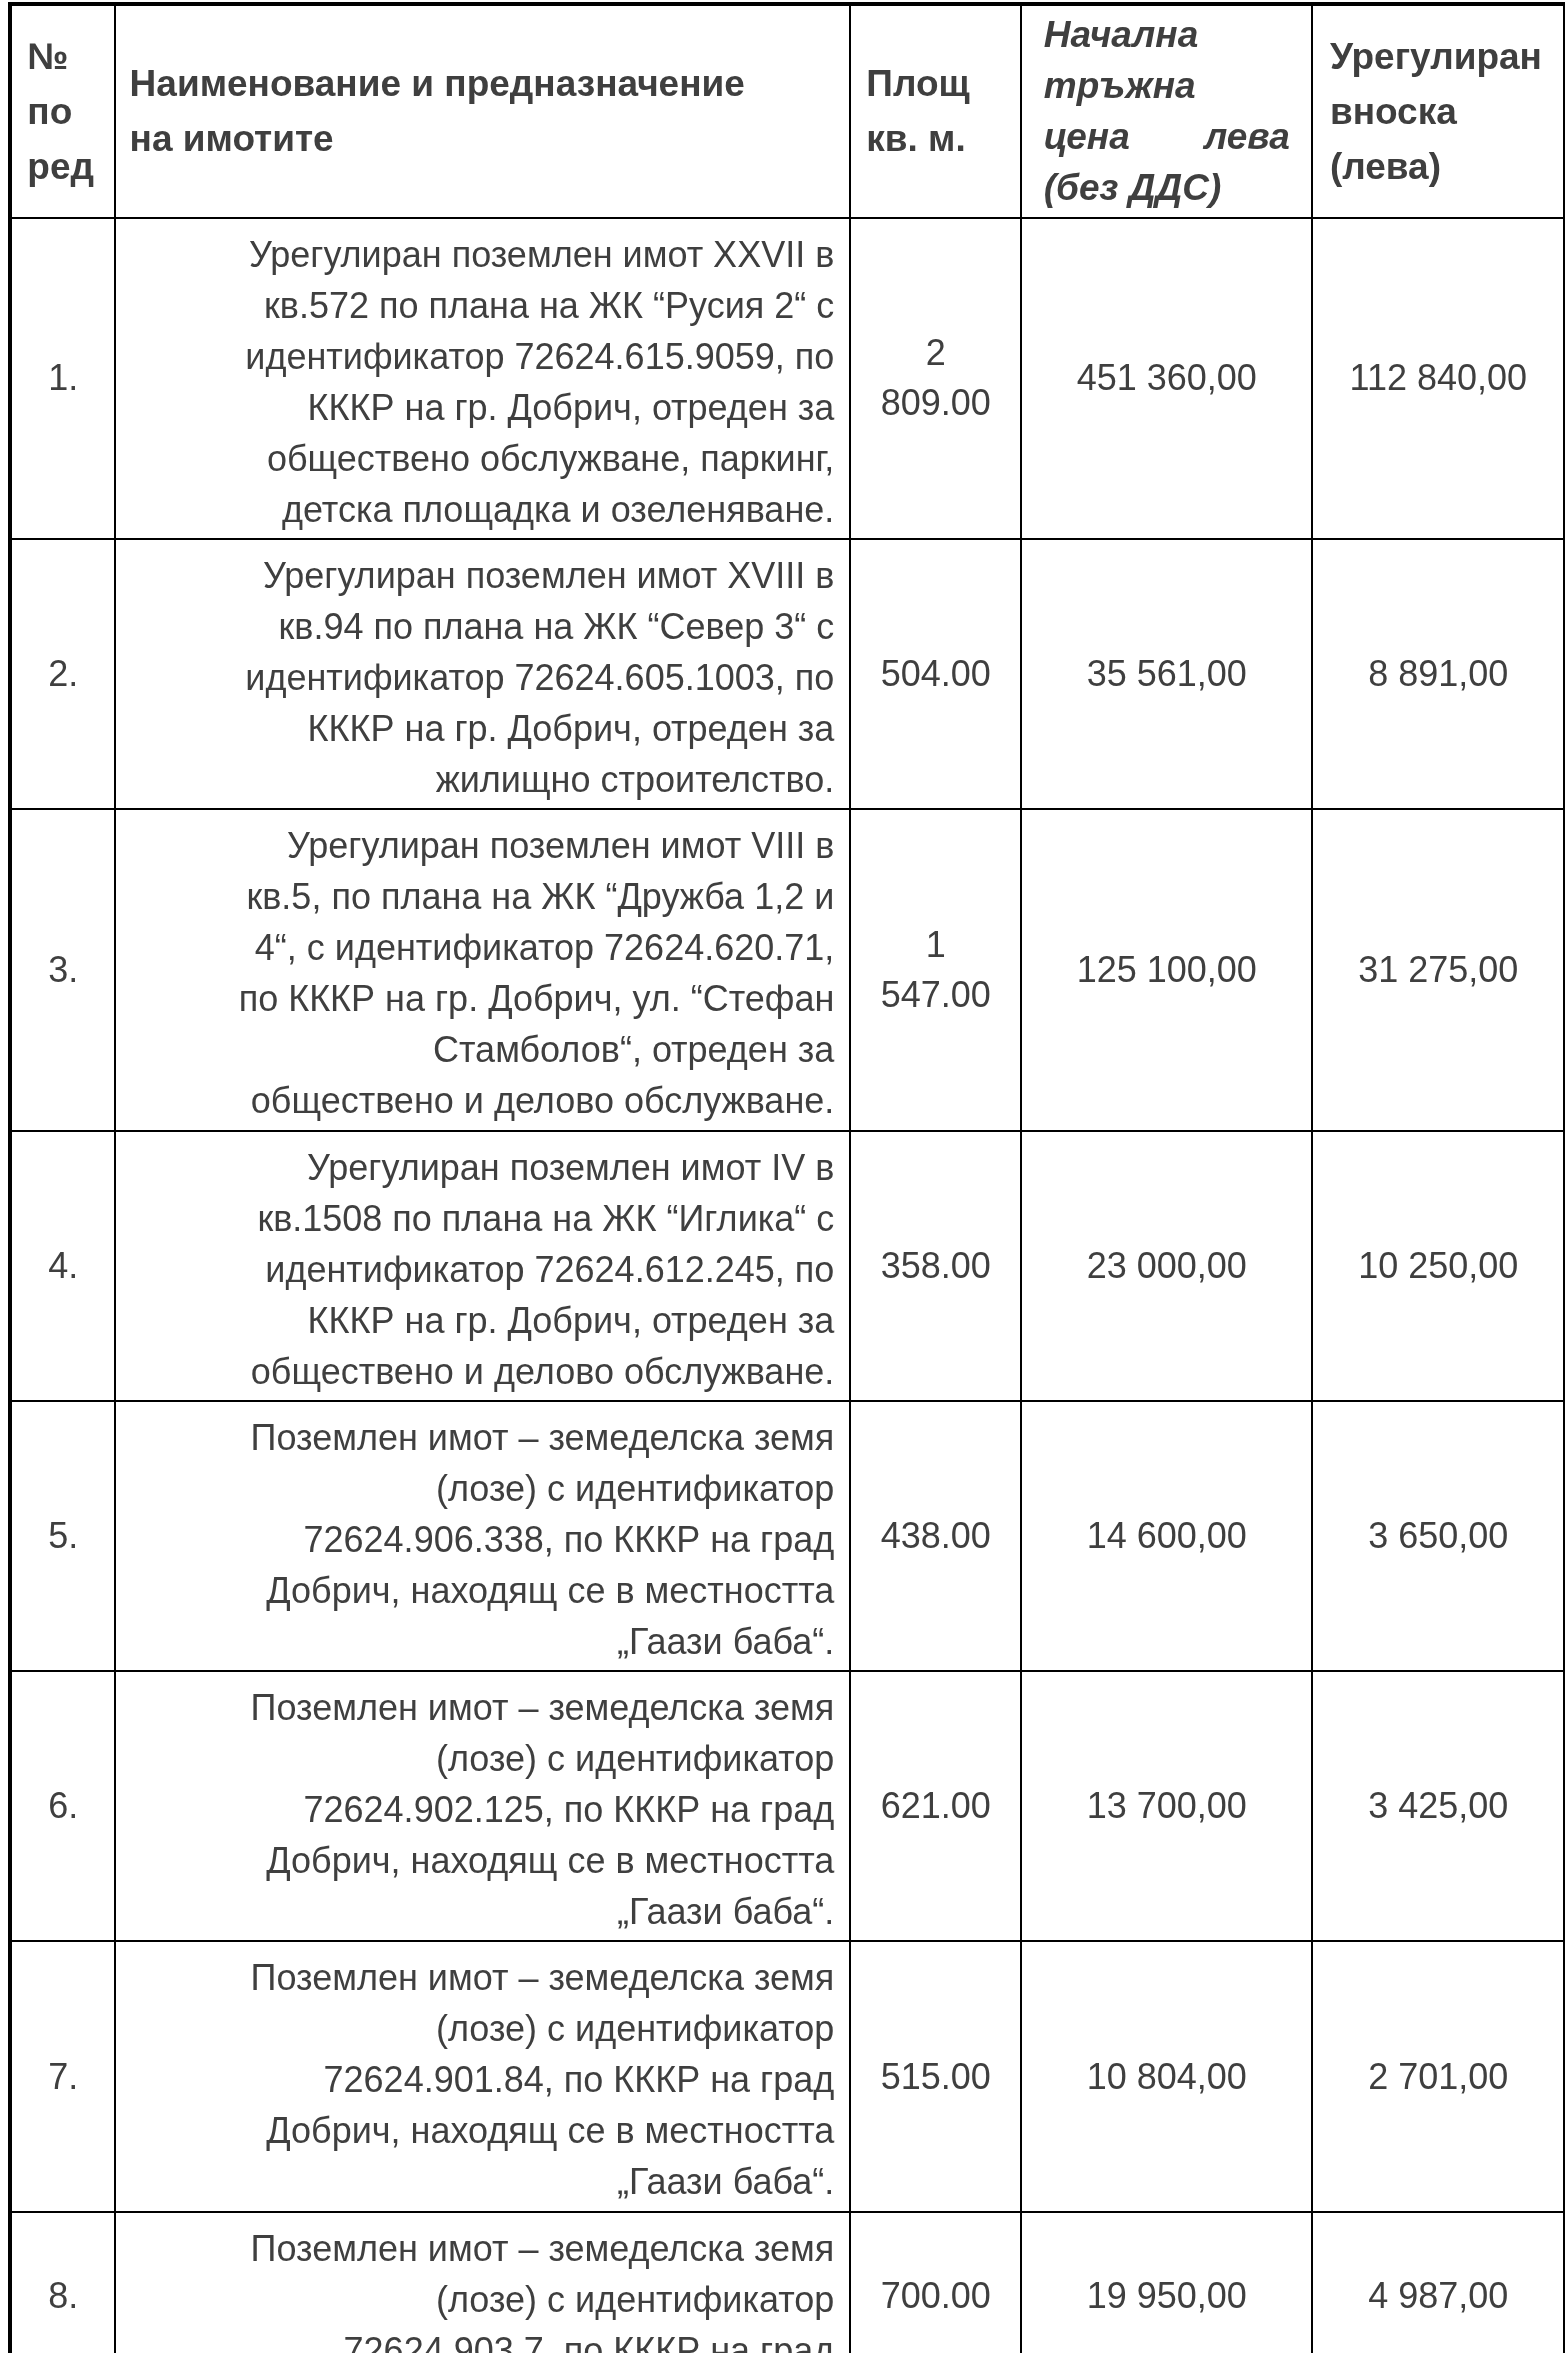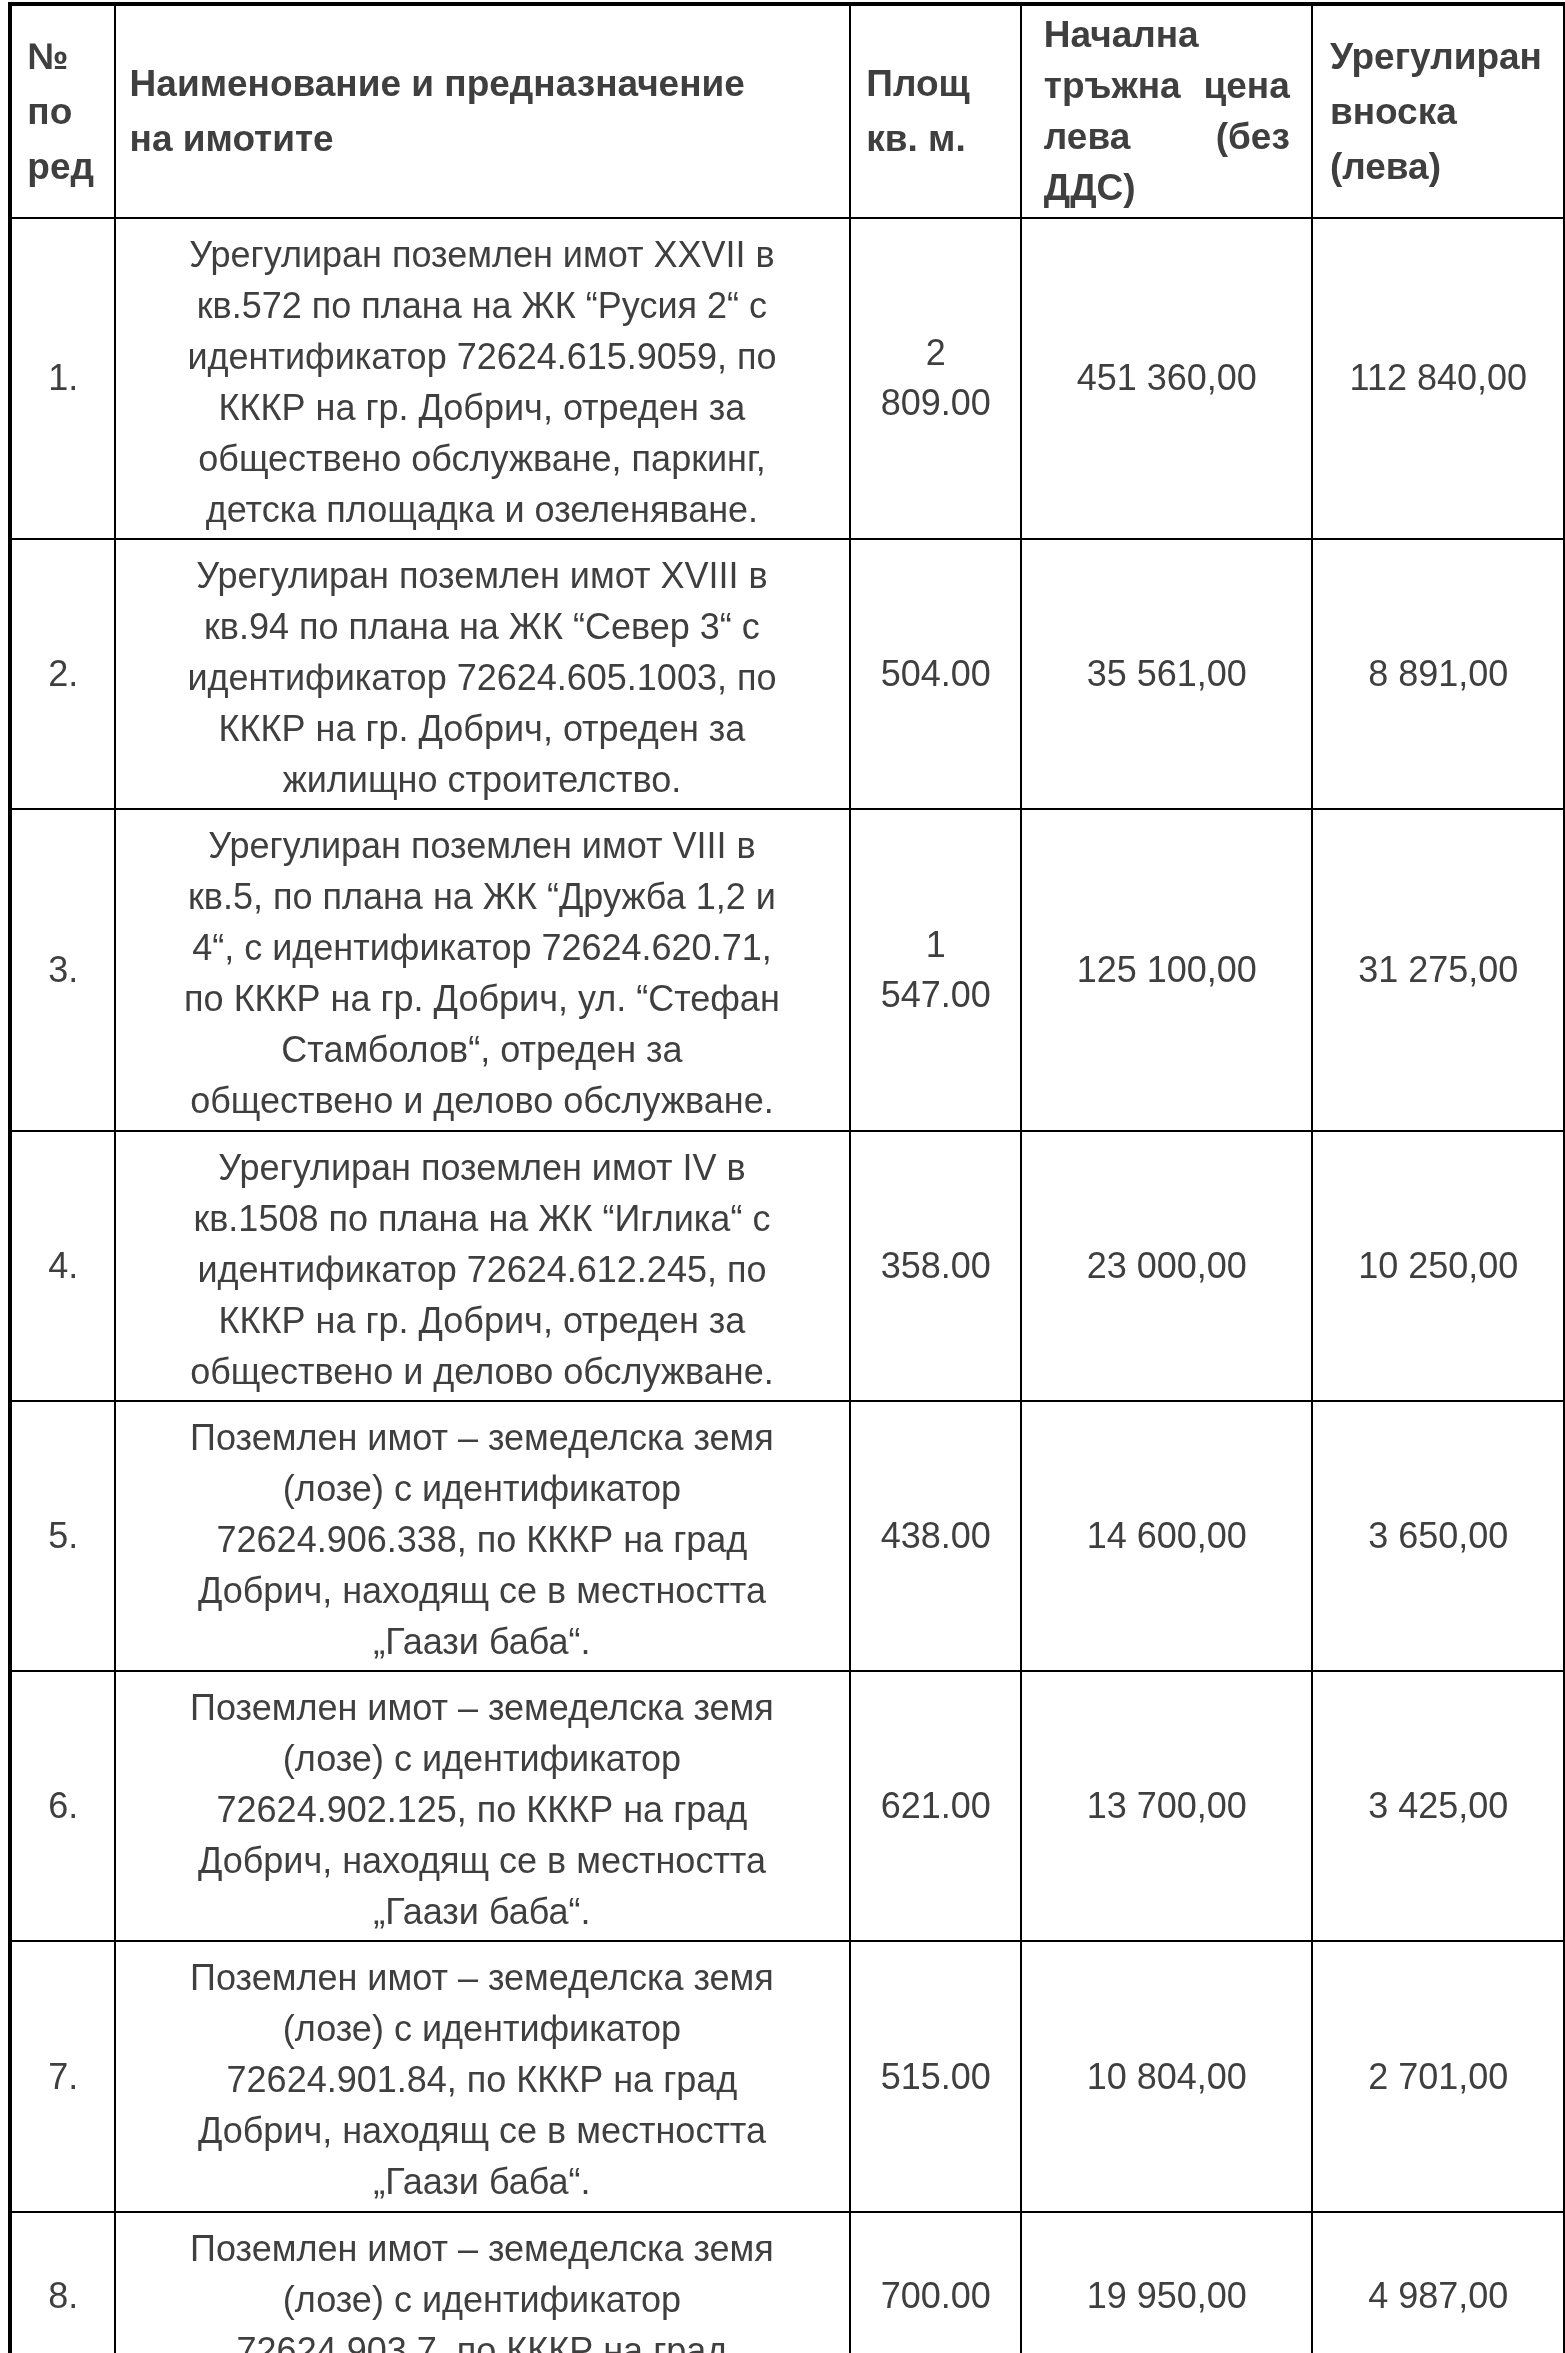--- a/index.html
+++ b/index.html
@@ -36,41 +36,41 @@
     font-weight:bold;
     font-size:37px;
     line-height:51px;
     text-align:left;
     vertical-align:middle;
     color:#3f3f3f;
   }
   th.h-num{padding:0 6.6px 0 15px;white-space:pre-line;line-height:55px;}
   th.h-name{padding:0 11.6px 0 13.3px;white-space:pre-line;line-height:55px;}
   th.h-area{padding:0 13px 0 15px;white-space:pre-line;line-height:55px;}
-  th.h-price{padding:0 21.5px;text-align:justify;}
+  th.h-price{padding:0 21.5px;text-align:justify;font-style:italic;}
   th.h-deposit{padding:0 11.6px 0 16.6px;white-space:pre-line;line-height:55px;}
   
   tr.r1{height:321px;}
   tr.r2{height:265px;}
   tr.r3{height:318px;}
   tr.r4{height:267px;}
   tr.r5{height:265px;}
   tr.r6{height:265px;}
   tr.r7{height:265px;}
   tr.r8{height:166px;}
   td.c-num{
     text-align:center;vertical-align:middle;
     font-size:36px;
   }
   td.c-name{
     vertical-align:top;
     padding:10px 15px 3.3px 13.3px;
     font-size:36px;line-height:51px;
     white-space:pre-line;
-    text-align:center;
+    text-align:right;
   }
   td.c-area{
     text-align:center;vertical-align:middle;
     font-size:36px;line-height:50px;
     white-space:pre-line;
     padding:0 8.3px;
   }
   td.c-price,td.c-deposit{
     text-align:center;vertical-align:middle;
     font-size:36px;

